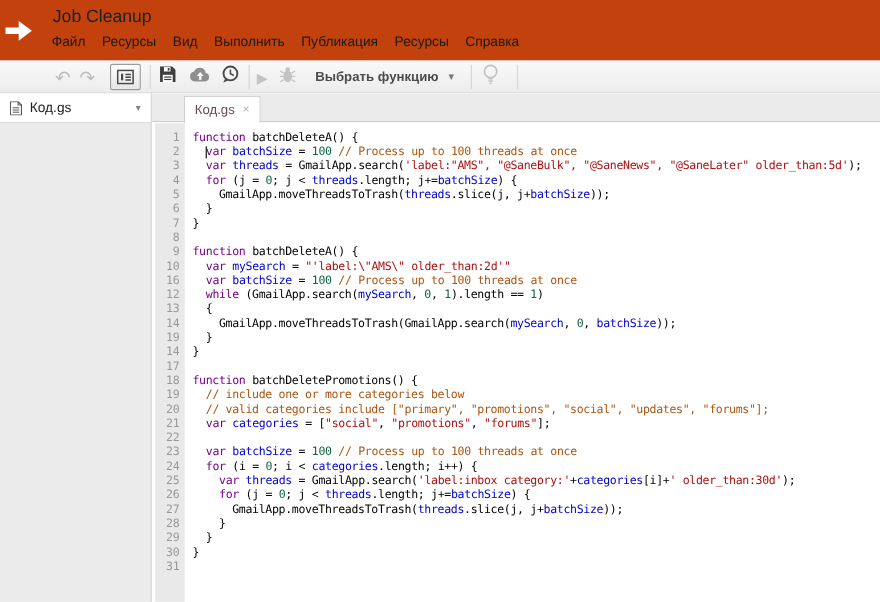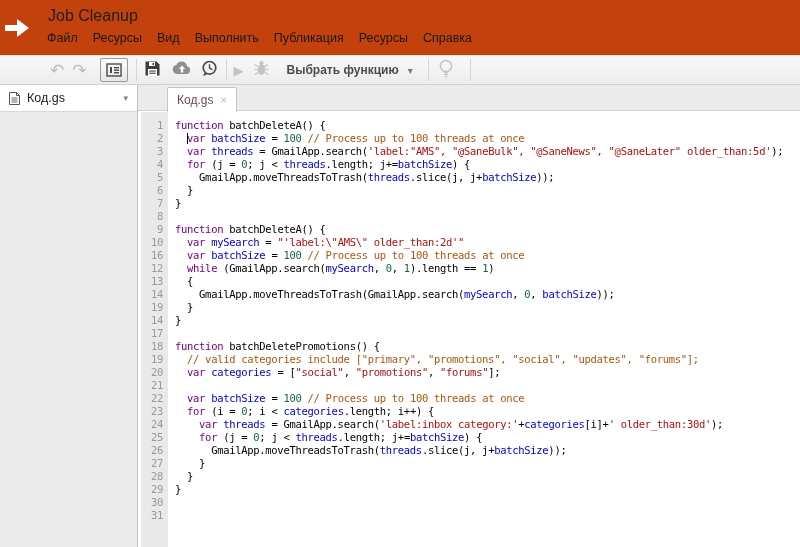--- a/index.html
+++ b/index.html
@@ -210,20 +210,21 @@
         <div class="cl"><span style="color: rgb(119, 0, 136);">function</span><span style="color: rgb(0, 0, 0);"> batchDeleteA() {</span></div>
         <div class="cl"><span style="color: rgb(0, 0, 0);">  </span><span style="color: rgb(119, 0, 136);">var</span><span style="color: rgb(0, 0, 0);"> </span><span style="color: rgb(0, 0, 204);">mySearch</span><span style="color: rgb(0, 0, 0);"> = </span><span style="color: rgb(170, 17, 17);">"'label:\"AMS\" older_than:2d'"</span></div>
         <div class="cl"><span style="color: rgb(0, 0, 0);">  </span><span style="color: rgb(119, 0, 136);">var</span><span style="color: rgb(0, 0, 0);"> </span><span style="color: rgb(0, 0, 204);">batchSize</span><span style="color: rgb(0, 0, 0);"> = </span><span style="color: rgb(17, 102, 68);">100</span><span style="color: rgb(0, 0, 0);"> </span><span style="color: rgb(170, 85, 17);">// Process up to 100 threads at once</span></div>
         <div class="cl"><span style="color: rgb(0, 0, 0);">  </span><span style="color: rgb(119, 0, 136);">while</span><span style="color: rgb(0, 0, 0);"> (GmailApp.search(</span><span style="color: rgb(0, 0, 204);">mySearch</span><span style="color: rgb(0, 0, 0);">, </span><span style="color: rgb(17, 102, 68);">0</span><span style="color: rgb(0, 0, 0);">, </span><span style="color: rgb(17, 102, 68);">1</span><span style="color: rgb(0, 0, 0);">).length == </span><span style="color: rgb(17, 102, 68);">1</span><span style="color: rgb(0, 0, 0);">)</span></div>
         <div class="cl"><span style="color: rgb(0, 0, 0);">  {</span></div>
         <div class="cl"><span style="color: rgb(0, 0, 0);">    GmailApp.moveThreadsToTrash(GmailApp.search(</span><span style="color: rgb(0, 0, 204);">mySearch</span><span style="color: rgb(0, 0, 0);">, </span><span style="color: rgb(17, 102, 68);">0</span><span style="color: rgb(0, 0, 0);">, </span><span style="color: rgb(0, 0, 204);">batchSize</span><span style="color: rgb(0, 0, 0);">));</span></div>
         <div class="cl"><span style="color: rgb(0, 0, 0);">  }</span></div>
         <div class="cl"><span style="color: rgb(0, 0, 0);">}</span></div>
         <div class="cl"></div>
         <div class="cl"><span style="color: rgb(119, 0, 136);">function</span><span style="color: rgb(0, 0, 0);"> batchDeletePromotions() {</span></div>
+        <div class="cl"><span style="color: rgb(0, 0, 0);">  </span><span style="color: rgb(170, 85, 17);">// include one or more categories below</span></div>
         <div class="cl"><span style="color: rgb(0, 0, 0);">  </span><span style="color: rgb(170, 85, 17);">// valid categories include ["primary", "promotions", "social", "updates", "forums"];</span></div>
         <div class="cl"><span style="color: rgb(0, 0, 0);">  </span><span style="color: rgb(119, 0, 136);">var</span><span style="color: rgb(0, 0, 0);"> </span><span style="color: rgb(0, 0, 204);">categories</span><span style="color: rgb(0, 0, 0);"> = [</span><span style="color: rgb(170, 17, 17);">"social"</span><span style="color: rgb(0, 0, 0);">, </span><span style="color: rgb(170, 17, 17);">"promotions"</span><span style="color: rgb(0, 0, 0);">, </span><span style="color: rgb(170, 17, 17);">"forums"</span><span style="color: rgb(0, 0, 0);">];</span></div>
         <div class="cl"></div>
         <div class="cl"><span style="color: rgb(0, 0, 0);">  </span><span style="color: rgb(119, 0, 136);">var</span><span style="color: rgb(0, 0, 0);"> </span><span style="color: rgb(0, 0, 204);">batchSize</span><span style="color: rgb(0, 0, 0);"> = </span><span style="color: rgb(17, 102, 68);">100</span><span style="color: rgb(0, 0, 0);"> </span><span style="color: rgb(170, 85, 17);">// Process up to 100 threads at once</span></div>
         <div class="cl"><span style="color: rgb(0, 0, 0);">  </span><span style="color: rgb(119, 0, 136);">for</span><span style="color: rgb(0, 0, 0);"> (i = </span><span style="color: rgb(17, 102, 68);">0</span><span style="color: rgb(0, 0, 0);">; i &lt; </span><span style="color: rgb(0, 0, 204);">categories</span><span style="color: rgb(0, 0, 0);">.length; i++) {</span></div>
         <div class="cl"><span style="color: rgb(0, 0, 0);">    </span><span style="color: rgb(119, 0, 136);">var</span><span style="color: rgb(0, 0, 0);"> </span><span style="color: rgb(0, 0, 204);">threads</span><span style="color: rgb(0, 0, 0);"> = GmailApp.search(</span><span style="color: rgb(170, 17, 17);">'label:inbox category:'</span><span style="color: rgb(0, 0, 0);">+</span><span style="color: rgb(0, 0, 204);">categories</span><span style="color: rgb(0, 0, 0);">[i]+</span><span style="color: rgb(170, 17, 17);">' older_than:30d'</span><span style="color: rgb(0, 0, 0);">);</span></div>
         <div class="cl"><span style="color: rgb(0, 0, 0);">    </span><span style="color: rgb(119, 0, 136);">for</span><span style="color: rgb(0, 0, 0);"> (j = </span><span style="color: rgb(17, 102, 68);">0</span><span style="color: rgb(0, 0, 0);">; j &lt; </span><span style="color: rgb(0, 0, 204);">threads</span><span style="color: rgb(0, 0, 0);">.length; j+=</span><span style="color: rgb(0, 0, 204);">batchSize</span><span style="color: rgb(0, 0, 0);">) {</span></div>
         <div class="cl"><span style="color: rgb(0, 0, 0);">      GmailApp.moveThreadsToTrash(</span><span style="color: rgb(0, 0, 204);">threads</span><span style="color: rgb(0, 0, 0);">.slice(j, j+</span><span style="color: rgb(0, 0, 204);">batchSize</span><span style="color: rgb(0, 0, 0);">));</span></div>
         <div class="cl"><span style="color: rgb(0, 0, 0);">    }</span></div>
         <div class="cl"><span style="color: rgb(0, 0, 0);">  }</span></div>

